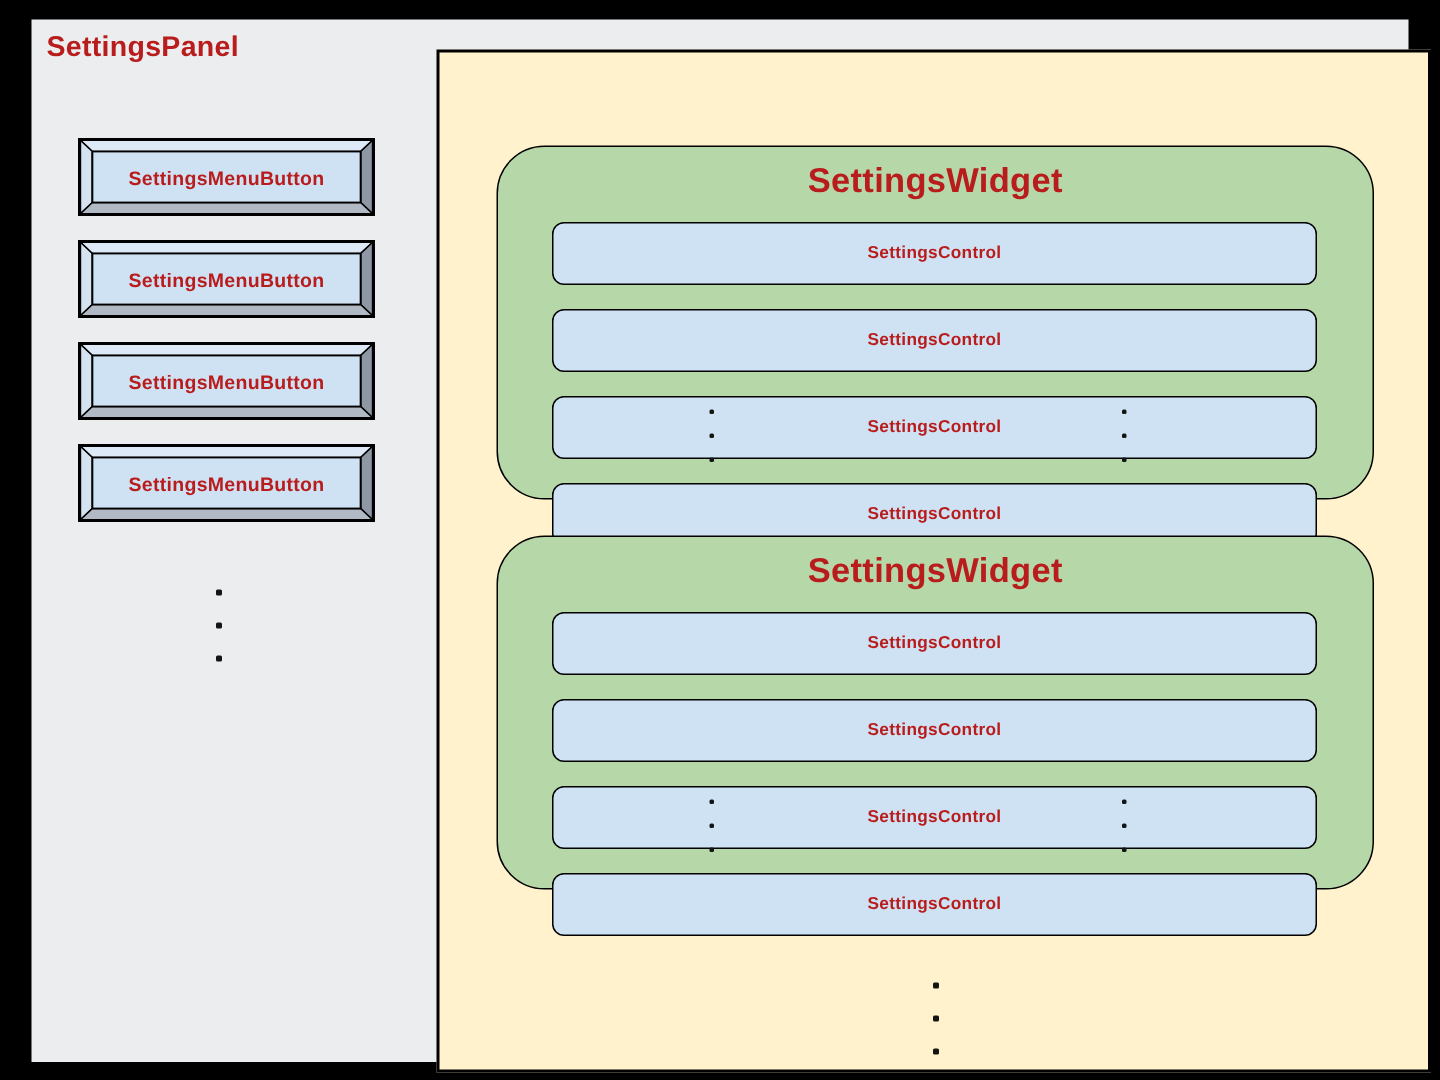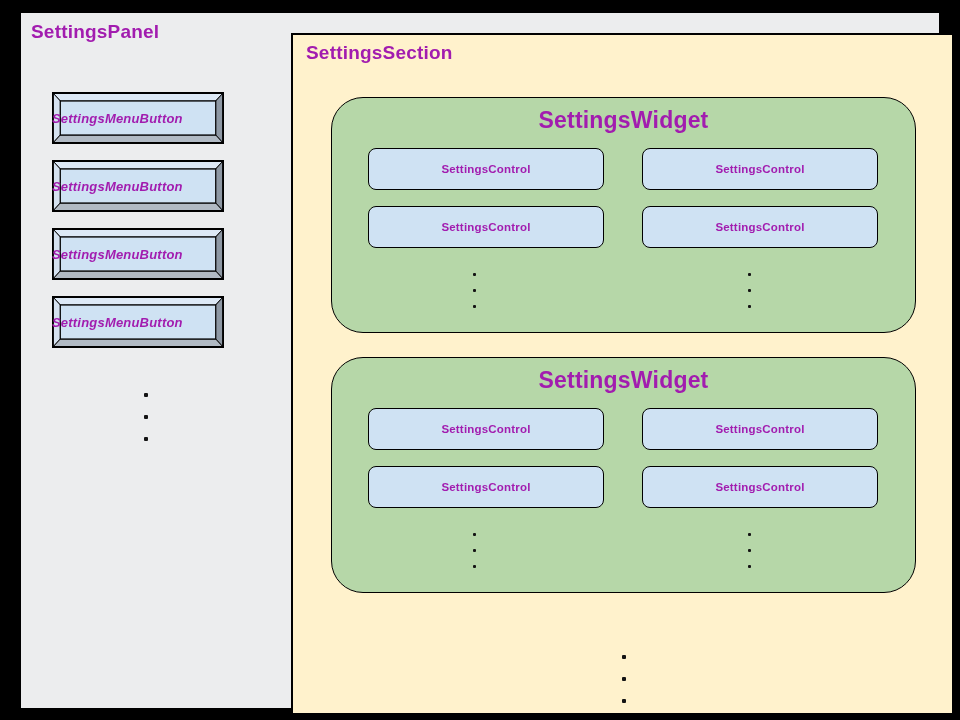--- a/index.html
+++ b/index.html
@@ -1,32 +1,32 @@
 <!DOCTYPE html>
 <html><head>
 <meta charset="utf-8">
 <style>
   html,body{margin:0;padding:0;background:#000;}
   #stage{
     position:relative;width:960px;height:720px;background:#000;overflow:hidden;
-    font-family:"Liberation Sans", sans-serif;color:#a21caf;
+    font-family:"Liberation Sans", sans-serif;color:#b91c1c;
   }
   
   .panel{
     position:absolute;left:21px;top:13px;width:918px;height:695px;
     background:#ECEDEE;
   }
   .panel-title{
     position:absolute;left:10px;top:8px;
     font-size:19px;font-weight:bold;letter-spacing:.2px;
   }
   
   .menu-button{
-    position:absolute;left:31px;width:172px;height:52px;
-    display:flex;align-items:center;cursor:pointer;font-style:italic;
+    position:absolute;left:31px;width:198px;height:52px;
+    display:flex;align-items:center;justify-content:center;cursor:pointer;
   }
   .menu-button svg{position:absolute;inset:0;width:100%;height:100%;}
   .menu-button .lbl{
     position:relative;font-size:13px;font-weight:bold;letter-spacing:.2px;
   }
   .mb-0{top:79px}.mb-1{top:147px}.mb-2{top:215px}.mb-3{top:283px}
   
   .dots{position:absolute;display:flex;flex-direction:column;align-items:center;}
   .dot{background:#141414;border-radius:1px;}
   .dots-lg .dot{width:4px;height:4px;margin:9px 0;}
@@ -49,21 +49,21 @@
     box-sizing:border-box;
   }
   .widget-1{top:62px}
   .widget-2{top:322px}
   .widget-title{
     position:absolute;left:0;right:0;top:9px;text-align:center;
     font-size:23px;font-weight:bold;letter-spacing:.2px;
   }
   .controls{
     position:absolute;left:36px;top:50px;width:510px;
-    display:grid;grid-template-columns:1fr 1fr;column-gap:38px;row-gap:16px;
+    display:grid;grid-template-columns:1fr;column-gap:38px;row-gap:16px;
   }
   .control{
     height:42px;background:#CFE2F3;border:1.4px solid #000;border-radius:8px;
     box-sizing:border-box;display:flex;align-items:center;justify-content:center;
     cursor:pointer;
   }
   .control .lbl{font-size:11.5px;font-weight:bold;letter-spacing:.2px;}
   .widget-dots-left{left:141px;top:168px;}
   .widget-dots-right{left:416px;top:168px;}
 </style>
@@ -113,21 +113,20 @@
       <span class="lbl">SettingsMenuButton</span>
     </div>
 
     <div class="dots dots-lg panel-dots">
       <span class="dot"></span>
       <span class="dot"></span>
       <span class="dot"></span>
     </div>
 
     <div class="section">
-      <div class="section-title">SettingsSection</div>
 
       <div class="widget widget-1">
         <div class="widget-title">SettingsWidget</div>
         <div class="controls">
           <div class="control">
             <span class="lbl">SettingsControl</span>
           </div>
           <div class="control">
             <span class="lbl">SettingsControl</span>
           </div>

